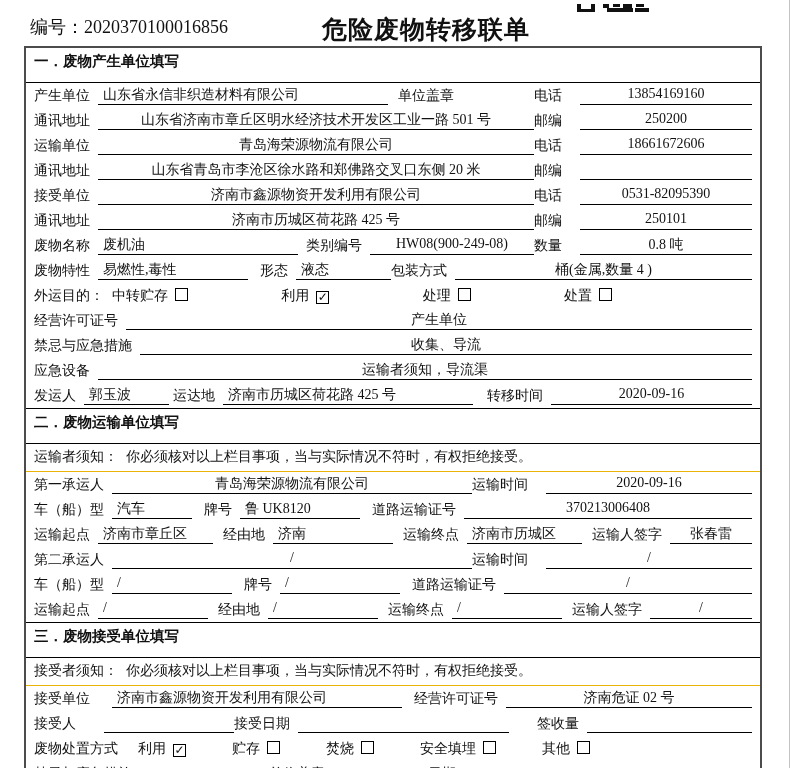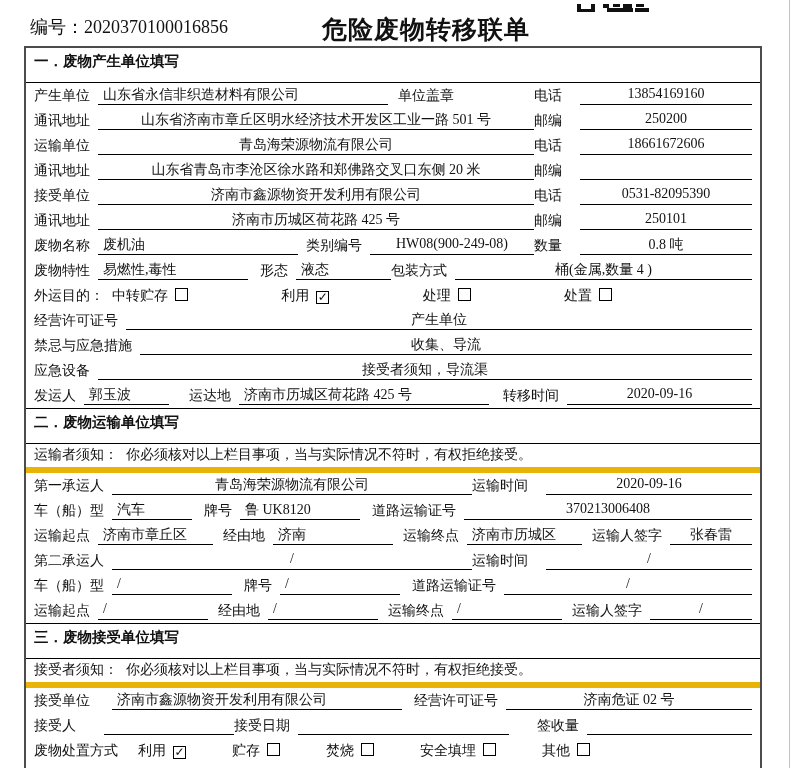--- a/index.html
+++ b/index.html
@@ -11,21 +11,21 @@
   }
   .edge-line { position:absolute; top:0; bottom:0; left:789px; width:1px; background:#c3c3c3; }
   .qr { position:absolute; left:577px; top:0; }
   .topbar { position:relative; height:42px; padding-top:13px; }
   .doc-no { position:absolute; left:30px; top:15px; font-size:18px; white-space:nowrap; }
   .title { text-align:center; padding-left:56px; font-size:25px; font-weight:bold; letter-spacing:1px; }
   .ftable { margin:4px 0 0 24px; width:738px; border:2px solid #4c4c4c; background:#fff; }
   .sec-h { font-weight:bold; font-size:14.5px; padding:4px 8px 11px; border-bottom:1px solid #000; }
   .sec-h.mid { border-top:1px solid #000; }
   .row { display:flex; align-items:flex-end; min-height:25px; padding:2px 8px 3px; }
-  .notice { border-bottom:6px solid #eab308; min-height:28px; align-items:center; }
+  .notice { border-bottom:1px solid #eab308; min-height:28px; align-items:center; }
   .lbl { white-space:nowrap; margin-right:8px; flex:0 0 auto; }
   .u { border-bottom:1px solid #000; padding:0 5px; white-space:nowrap; min-height:19px; flex:0 0 auto; overflow:hidden; }
   .grow { flex:1 1 auto;text-align:center; }
   .w80{width:80px}.w85{width:85px}.w95{width:95px}.w110{width:110px}.w115{width:115px}
   .w120{width:120px}.w130{width:130px}.w150{width:150px}.w165{width:165px}
   .w200{width:200px}.w250{width:250px}.w290{width:290px}
   .rg { display:flex; align-items:flex-end; flex:0 0 218px;gap:10px; }
   .rg .u.grow { flex:1 1 auto; }
   .rg280 { flex:0 0 280px; }
   .sp { flex:1 1 auto; }
@@ -169,27 +169,27 @@
     <span class="u grow">产生单位</span>
   </div>
 
   <div class="row">
     <span class="lbl">禁忌与应急措施</span>
     <span class="u grow">收集、导流</span>
   </div>
 
   <div class="row">
     <span class="lbl">应急设备</span>
-    <span class="u grow">接受者须知，导流渠</span>
+    <span class="u grow">运输者须知，导流渠</span>
   </div>
 
   <div class="row">
     <span class="lbl">发运人</span>
     <span class="u w85">郭玉波</span>
-    <span class="lbl" style="margin-left:20px">运达地</span>
+    <span class="lbl" style="margin-left:4px">运达地</span>
     <span class="u w250">济南市历城区荷花路 425 号</span>
     <span class="lbl" style="margin-left:14px">转移时间</span>
     <span class="u grow">2020-09-16</span>
   </div>
 
   <div class="sec-h mid">二．废物运输单位填写</div>
 
   <div class="row notice">
     <span class="lbl">运输者须知：</span>
     <span>你必须核对以上栏目事项，当与实际情况不符时，有权拒绝接受。</span>

